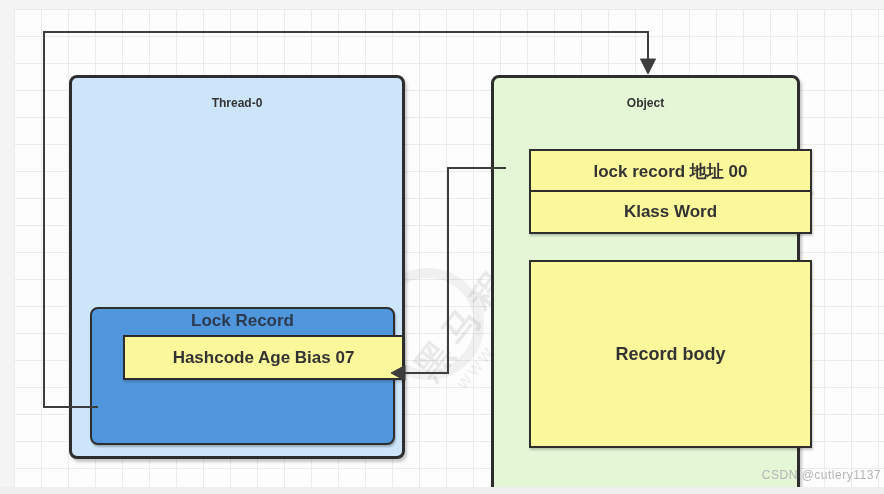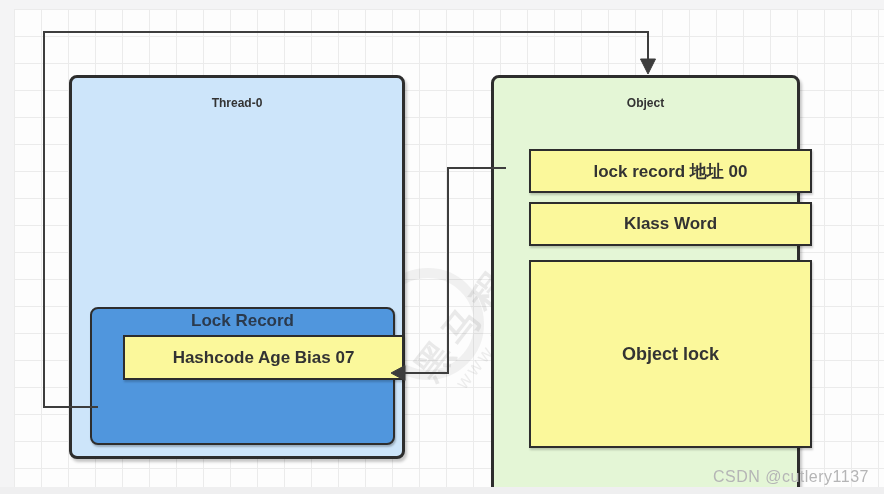--- a/index.html
+++ b/index.html
@@ -61,31 +61,31 @@
     background: var(--row-yellow-fill, #fbf89b);
     border: 2px solid var(--border-dark, #2d2d2d); border-radius: 0;
     display: flex; align-items: center; justify-content: center;
     font-size: 17px; font-weight: bold; color: var(--text-dark, #333);
     box-shadow: 1px 2px 2px rgba(0,0,0,0.2);
     margin-left: 20px;
   }
   .lr-row-1 { left: 11px; top: 26px;  width: 281px; height: 45px; }
   .lr-row-2 { left: 11px; top: 84px;  width: 281px; height: 42px; }
   .ob-row-1 { left: 15px; top: 71px;  width: 283px; height: 44px; }
-  .ob-row-2 { left: 15px; top: 124px; width: 283px; height: 44px; }
+  .ob-row-2 { left: 15px; top: 112px; width: 283px; height: 44px; }
   .ob-row-3 { left: 15px; top: 182px; width: 283px; height: 188px; font-size: 18px; }
 
   
   .connectors { position: absolute; left: 0; top: 0; width: 884px; height: 494px; pointer-events: none; }
   .connectors polyline { fill: none; stroke: var(--connector, #3d3d3d); stroke-width: 2; }
   .connectors polygon { fill: var(--connector, #3d3d3d); stroke: var(--connector, #3d3d3d); }
 
   .csdn-mark {
-    position: absolute; right: 15px; top: 468px;
-    font-size: 16px; color: #b5b5b6; letter-spacing: 0.5px; margin-left: 42px;
+    position: absolute; right: 3px; top: 468px;
+    font-size: 12px; color: #b5b5b6; letter-spacing: 0.5px; margin-left: 42px;
   }
 
   .bottom-strip { position: absolute; left: 0; right: 0; bottom: 0; height: 7px; background: #efeff0; }
 </style>
 </head>
 <body>
 
 <div class="stage">
 
   <div class="grid"></div>
@@ -104,21 +104,21 @@
     <div class="lock-record">
       <div class="lr-title">Lock Record</div>
       <div class="row lr-row-1">Hashcode Age Bias 07</div>
     </div>
   </div>
 
   <div class="node node-object">
     <div class="node-title">Object</div>
     <div class="row ob-row-1">lock record 地址 00</div>
     <div class="row ob-row-2">Klass Word</div>
-    <div class="row ob-row-3">Object lock</div>
+    <div class="row ob-row-3">Record body</div>
   </div>
 
   <svg class="connectors" viewBox="0 0 884 494" xmlns="http://www.w3.org/2000/svg">
 
     <polyline points="98,407 44,407 44,32 648,32 648,59"></polyline>
     <polygon points="640.5,59 655.5,59 648,74"></polygon>
 
     <polyline points="506,168 448,168 448,373 405,373"></polyline>
     <polygon points="405,365.5 405,380.5 391,373"></polygon>
   </svg>

